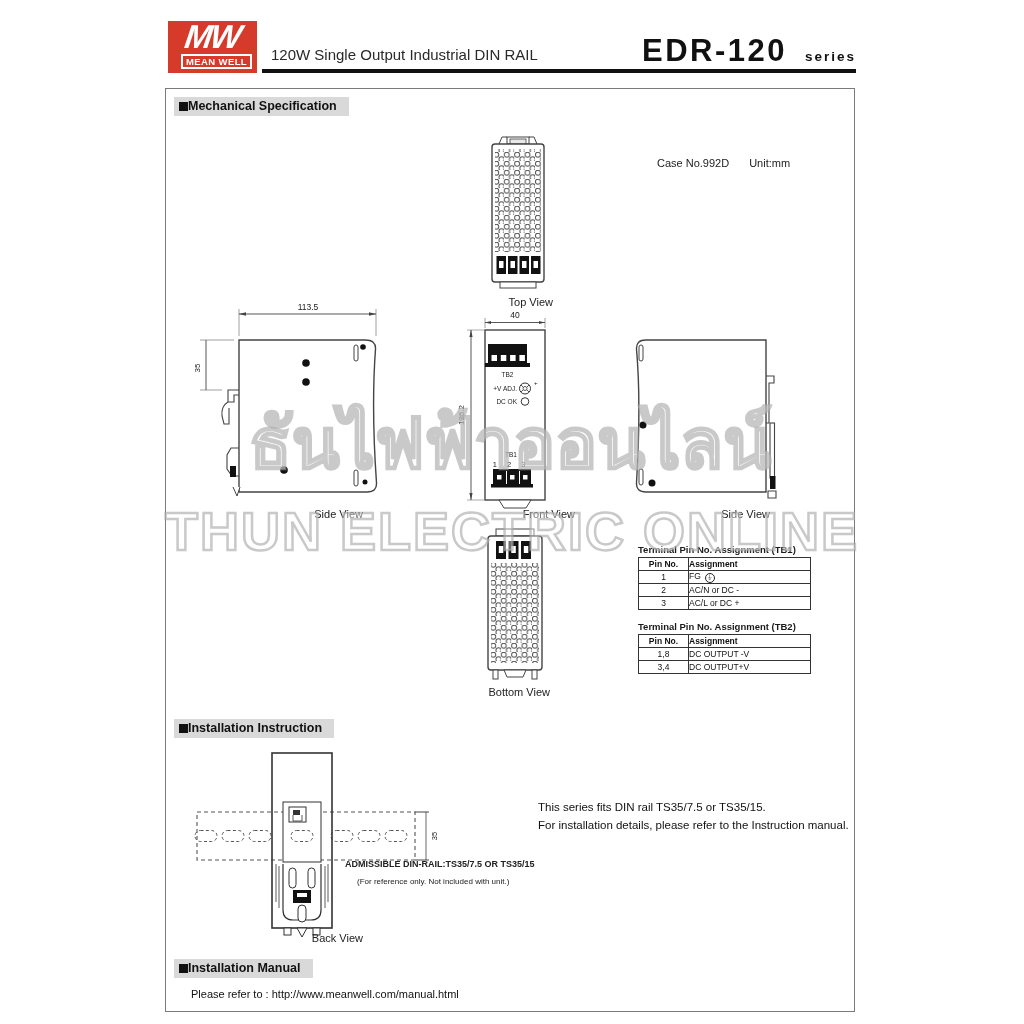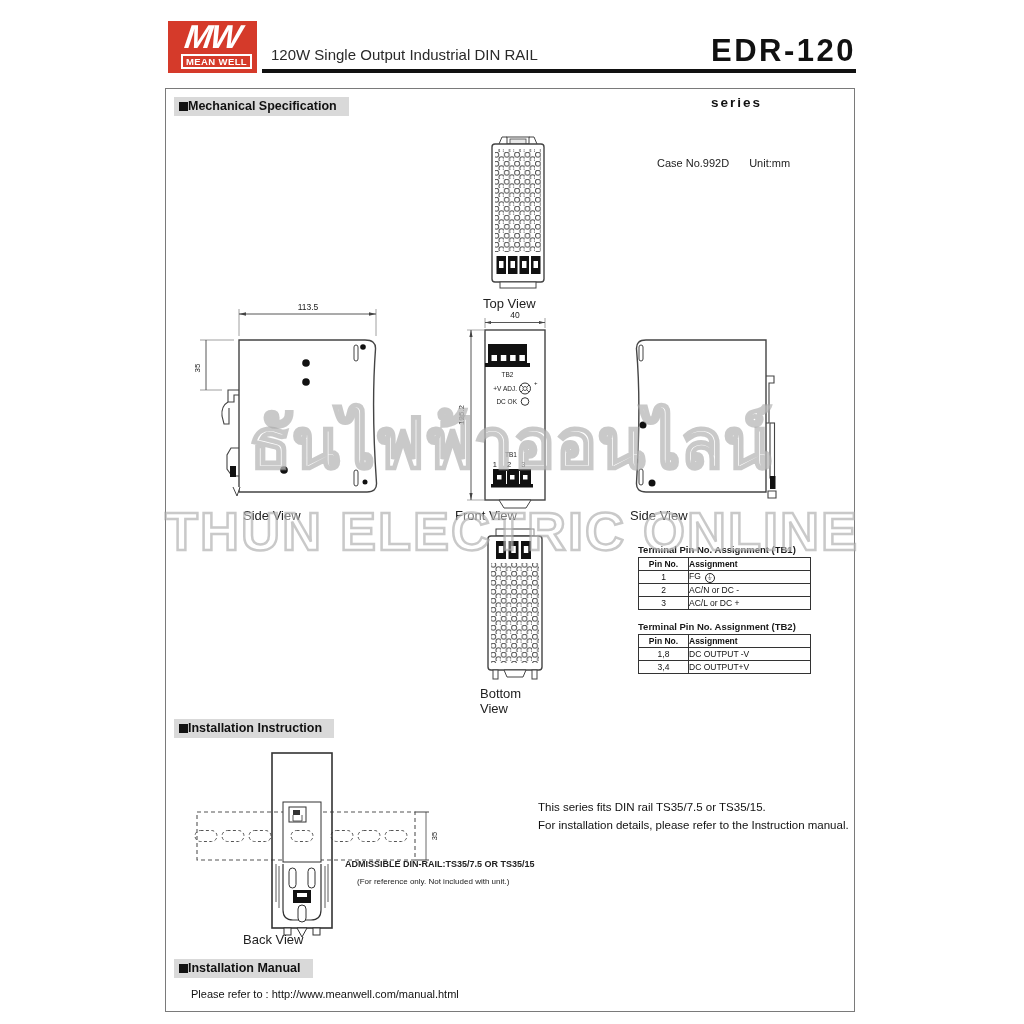--- a/index.html
+++ b/index.html
@@ -11,35 +11,35 @@
   .abs { position:absolute; }
 
   
   #logo-box { left:168px; top:21px; width:89px; height:52px; background:#d53a2a;
     display:flex; flex-direction:column; align-items:center; }
   #logo-mw { font-size:33px; font-weight:bold; font-style:italic; color:#fff;
     transform:skewX(-8deg); line-height:34px; margin-top:-1px; letter-spacing:-2px; }
   #logo-brand { border:2px solid #fff; color:#fff; font-size:9.5px; font-weight:bold;
     line-height:11px; padding:0 3px; margin-top:0px; letter-spacing:.4px; white-space:nowrap;margin-left:8px; }
   #hdr-sub { left:271px; top:46px; font-size:15px; color:#2a2a2a; }
-  #hdr-prod { right:168px; top:33px; display:flex; align-items:baseline; gap:26px;flex-direction:column; }
+  #hdr-prod { right:168px; top:33px; display:flex; align-items:baseline; gap:18px; }
   #hdr-prod .big { font-size:31px; font-weight:bold; letter-spacing:2.5px; color:#111; }
   #hdr-prod .small { font-size:13.5px; font-weight:bold; letter-spacing:2px; color:#111; }
   #hdr-rule { left:262px; top:69px; width:594px; height:4px; background:#111; }
 
   
   #frame { left:165px; top:88px; width:690px; height:924px; border:1px solid #7a7a7a; }
 
   
   .section-bar { display:inline-flex; align-items:center; background:#d9d9d9;
     padding:2px 12px 3px 5px; font-size:12.5px; font-weight:bold; color:#111; }
   .section-bar .sq { width:9px; height:9px; background:#111; display:inline-block; }
 
   
-  .view-label { text-align:left; font-size:13px; color:#222; }
+  .view-label { text-align:right; font-size:11px; color:#222; }
   #case-note { left:657px; top:157px; display:flex; gap:20px; font-size:11px; color:#222; }
 
   svg { overflow:visible; }
   svg text { font-family:"Liberation Sans", sans-serif; fill:#1a1a1a; }
 
   
   .tbl-title { font-size:9.5px; font-weight:bold; color:#1a1a1a; margin-bottom:2px; white-space:nowrap; }
   table.pin-table { border-collapse:collapse; }
   table.pin-table th, table.pin-table td { border:1px solid #333; font-size:8.5px; height:13px;
     padding:0 0; color:#111; }

